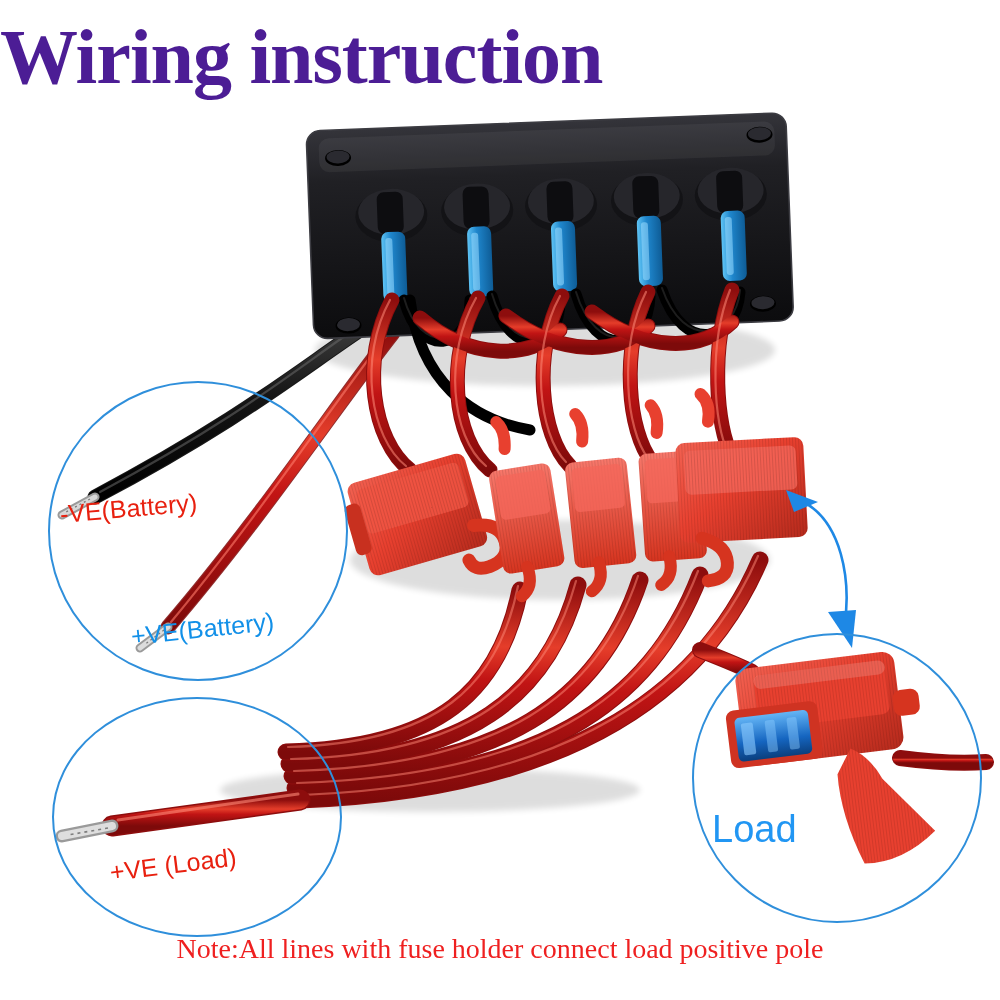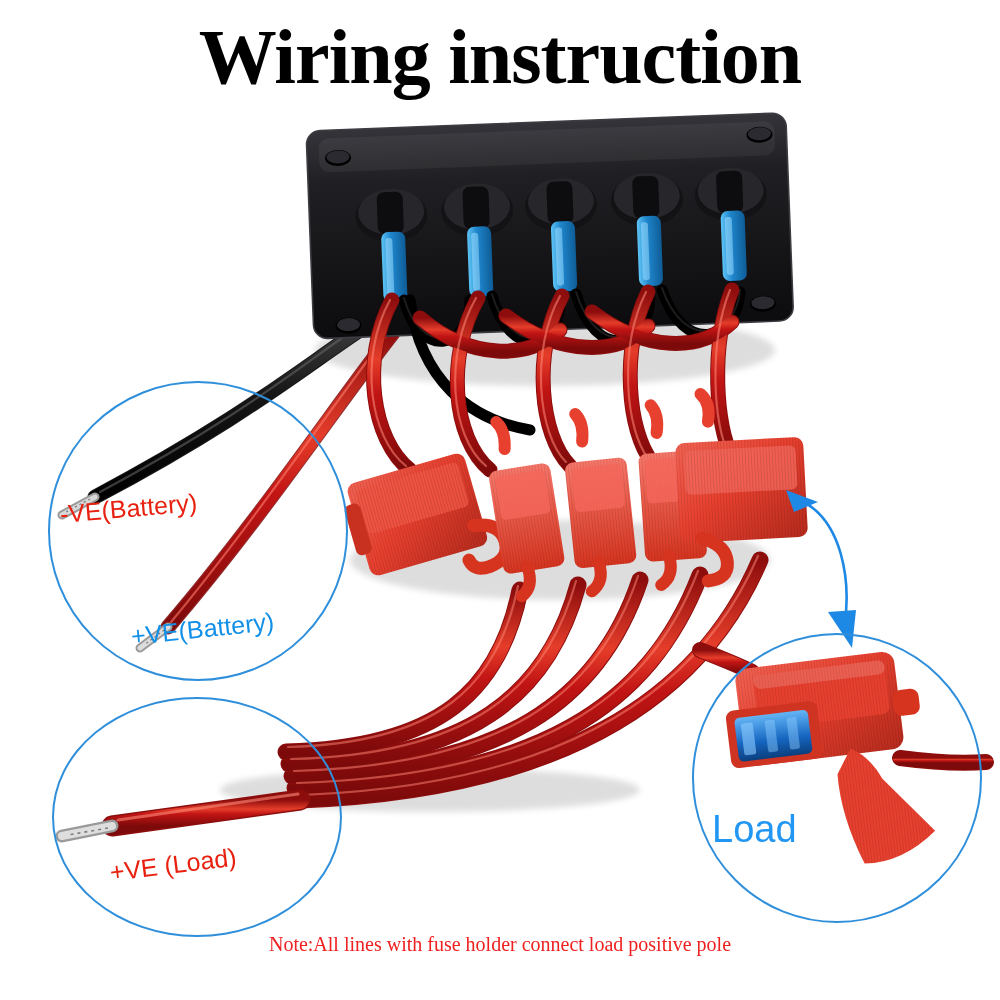--- a/index.html
+++ b/index.html
@@ -3,31 +3,31 @@
 <meta charset="utf-8">
 <title>Wiring instruction</title>
 <style>
   html,body{margin:0;padding:0;background:#ffffff;}
   body{width:1000px;height:1000px;position:relative;overflow:hidden;
        font-family:"Liberation Sans",sans-serif;}
   #stage{position:absolute;left:0;top:0;width:1000px;height:1000px;background:#fff;}
 
   
   .title{
-    position:absolute;left:0;top:16px;width:1000px;text-align:center;
+    position:absolute;left:0;top:16px;width:1000px;text-align:left;
     font-family:"Liberation Serif",serif;
     font-size:78px;font-weight:700;letter-spacing:-1px;
-    color:#000000;line-height:1.05;white-space:nowrap;
+    color:#4c1d95;line-height:1.05;white-space:nowrap;
   }
 
   
   .note{
     position:absolute;left:0;top:933px;width:1000px;text-align:center;
     font-family:"Liberation Serif",serif;
-    font-size:20px;color:#ef2020;white-space:nowrap;
+    font-size:28px;color:#ef2020;white-space:nowrap;
   }
 
   
   .callout-circle{
     position:absolute;border-radius:50%;
     border:2px solid #2f8fdb;background:transparent;
     box-sizing:border-box;
   }
   #circle-battery{left:48px;top:381px;width:300px;height:300px;}
   #circle-load{left:52px;top:697px;width:290px;height:240px;}

